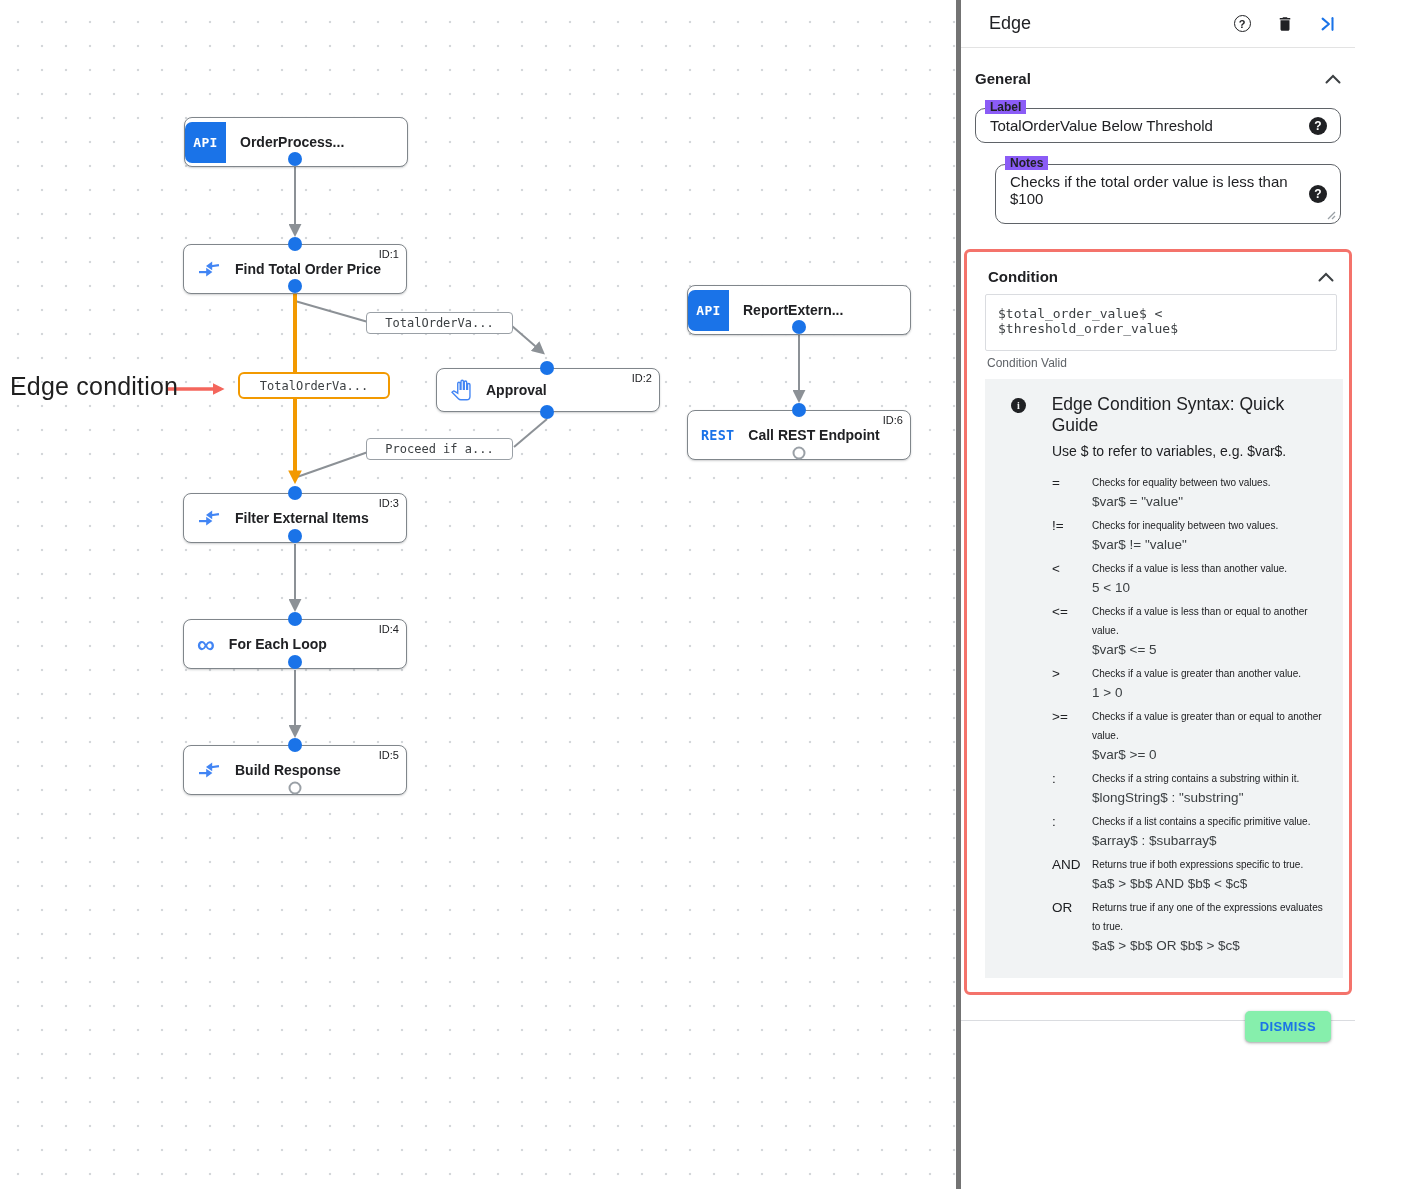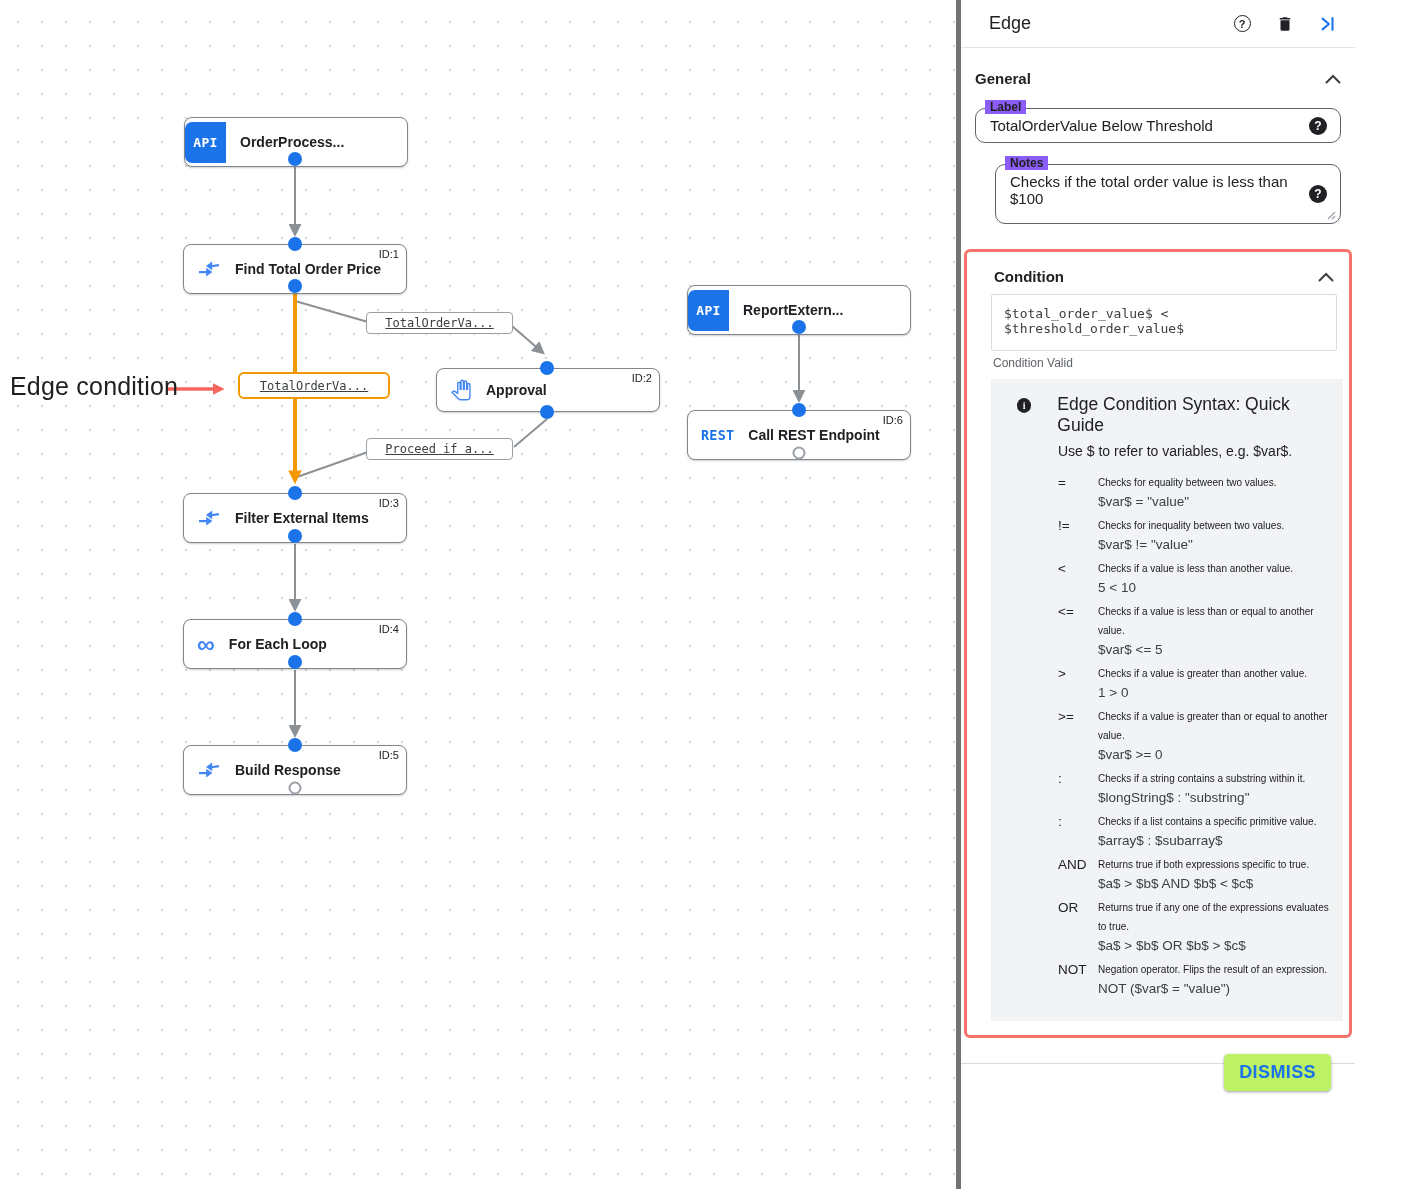--- a/index.html
+++ b/index.html
@@ -21,21 +21,21 @@
   .api-chip { width:41px; height:41px; flex:0 0 41px; background:#1a73e8; border-radius:7px 0 0 7px;
     color:#fff; font-family:"DejaVu Sans Mono", monospace; font-weight:700; font-size:13px;
     display:flex; align-items:center; justify-content:center; letter-spacing:.3px; }
   .rest-chip { color:#1a73e8; font-family:"DejaVu Sans Mono", monospace; font-weight:700;
     font-size:13.5px; letter-spacing:.2px; }
   .loop-glyph { color:#4285f4; font-size:25px; font-weight:700; line-height:20px; }
   .node-icon svg { display:block; }
 
   .edge-label { position:absolute; height:22px; background:#fff; border:1px solid #9aa0a6;
     border-radius:4px; display:flex; align-items:center; justify-content:center; z-index:4;
-    font-family:"DejaVu Sans Mono", monospace; font-size:12px; color:#3c4043;text-decoration:underline; }
+    font-family:"DejaVu Sans Mono", monospace; font-size:12px; color:#3c4043; }
   .edge-label.selected { border:2px solid #f29900; border-radius:6px; height:27px; }
 
   .dot { position:absolute; width:14px; height:14px; border-radius:50%; background:#1a73e8;
     transform:translate(-50%,-50%); z-index:5; }
   .dot.hollow { width:13px; height:13px; background:#fff; border:2px solid #9aa0a6; }
 
   .annotation { position:absolute; left:10px; top:372px; font-size:25px; color:#1f1f1f;
     z-index:6; letter-spacing:.2px; }
 
   
@@ -55,21 +55,21 @@
     padding:8px 44px 8px 14px; font-size:15px; color:#202124; }
   .field .float-label { position:absolute; top:-9px; left:9px; background:#8b5cf6; padding:0 5px;
     font-size:12px; font-weight:700; color:#202124; }
   .field.notes { min-height:45px; padding-bottom:16px;margin-left:34px; }
   .q-badge { position:absolute; right:13px; top:50%; transform:translateY(-50%); width:18px; height:18px;
     border-radius:50%; background:#202124; color:#fff; font-size:12px; font-weight:700;
     display:flex; align-items:center; justify-content:center; }
   .resize-handle { position:absolute; right:4px; bottom:3px; }
 
   .condition-wrap { margin:25px 3px 8px 3px; border:3px solid #f4736b; border-radius:6px;
-    padding:0 0 14px 12px; }
+    padding:0 0 14px 6px; }
   .cond-head { display:flex; align-items:center; justify-content:space-between; margin:16px 15px 0 15px; }
   .cond-head h3 { font-size:15px; font-weight:700; color:#202124; }
   .cond-box { margin:9px 12px 0 12px; border:1px solid #dadce0; border-radius:2px; height:57px;
     padding:11px 12px; font-family:"DejaVu Sans Mono", monospace; font-size:13px; color:#3c4043; }
   .cond-status { margin:5px 0 9px 14px; font-size:12px; color:#5f6368; }
 
   .guide { margin:0 6px 0 12px; background:#f1f3f4; padding:15px 14px 18px 26px; }
   .guide-head { display:flex; align-items:flex-start; }
   .info-icon { width:15px; height:15px; border-radius:50%; background:#202124; color:#f1f3f4;
     font-size:10px; font-weight:700; display:flex; align-items:center; justify-content:center;
@@ -77,23 +77,23 @@
   .guide-title { font-size:17.5px; color:#202124; margin-left:26px; }
   .guide-intro { font-size:14px; color:#202124; margin:7px 0 14px 41px; }
   .g-row { display:flex; margin:0 0 5px 41px; }
   .g-op { width:40px; flex:0 0 40px; font-size:13.5px; color:#202124; line-height:19px; }
   .g-right { flex:1; }
   .g-desc { font-size:10px; color:#202124; line-height:19px; }
   .g-ex { font-size:13.5px; color:#3c4043; line-height:19px; }
 
   .panel-footer { position:relative; height:46px; margin-top:7px; }
   .panel-footer::before { content:""; position:absolute; left:0; right:0; top:17px; border-top:1px solid #dadce0; }
-  .dismiss-btn { position:absolute; right:24px; top:8px; background:#bef264; border:none; border-radius:5px;
+  .dismiss-btn { position:absolute; right:24px; top:8px; background:#86efac; border:none; border-radius:5px;
     box-shadow:0 1px 2px rgba(60,64,67,.3), 0 1px 3px 1px rgba(60,64,67,.15);
-    color:#1a73e8; font-family:"Liberation Sans", sans-serif; font-size:18px; font-weight:700;
+    color:#1a73e8; font-family:"Liberation Sans", sans-serif; font-size:13px; font-weight:700;
     letter-spacing:.4px; padding:8px 15px; cursor:pointer; }
 </style>
 </head>
 <body>
 
 <div class="root">
 
   <div class="canvas">
 
     <svg class="wires" width="975" height="1189">
@@ -351,27 +351,20 @@
                 <div class="g-ex">$a$ &gt; $b$ AND $b$ &lt; $c$</div>
               </div>
             </div>
             <div class="g-row">
               <div class="g-op">OR</div>
               <div class="g-right">
                 <div class="g-desc">Returns true if any one of the expressions evaluates to true.</div>
                 <div class="g-ex">$a$ &gt; $b$ OR $b$ &gt; $c$</div>
               </div>
             </div>
-            <div class="g-row">
-              <div class="g-op">NOT</div>
-              <div class="g-right">
-                <div class="g-desc">Negation operator. Flips the result of an expression.</div>
-                <div class="g-ex">NOT ($var$ = "value")</div>
-              </div>
-            </div>
           </div>
       </div>
     </div>
 
     <div class="panel-footer">
       <button class="dismiss-btn">DISMISS</button>
     </div>
   </div>
 </div>
 

